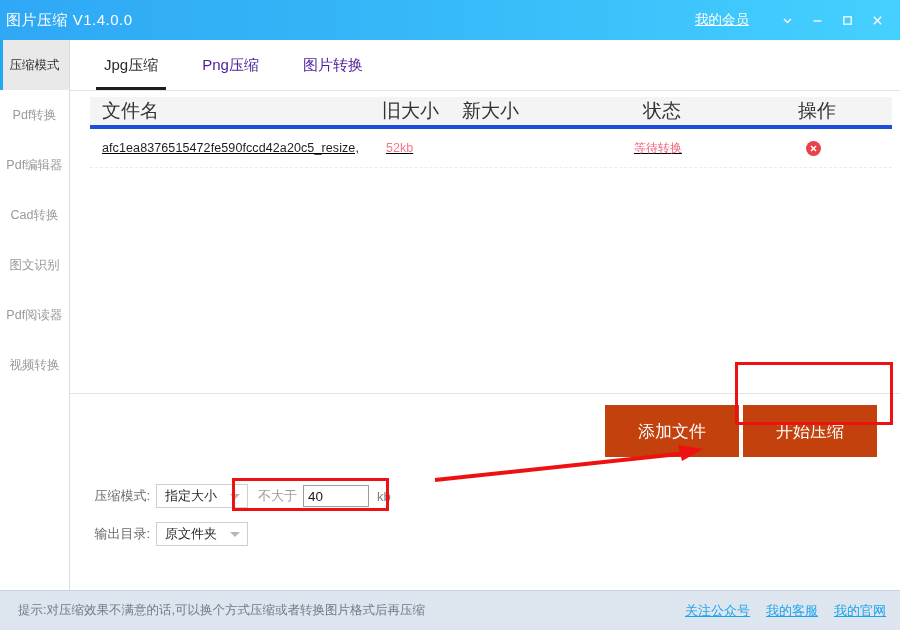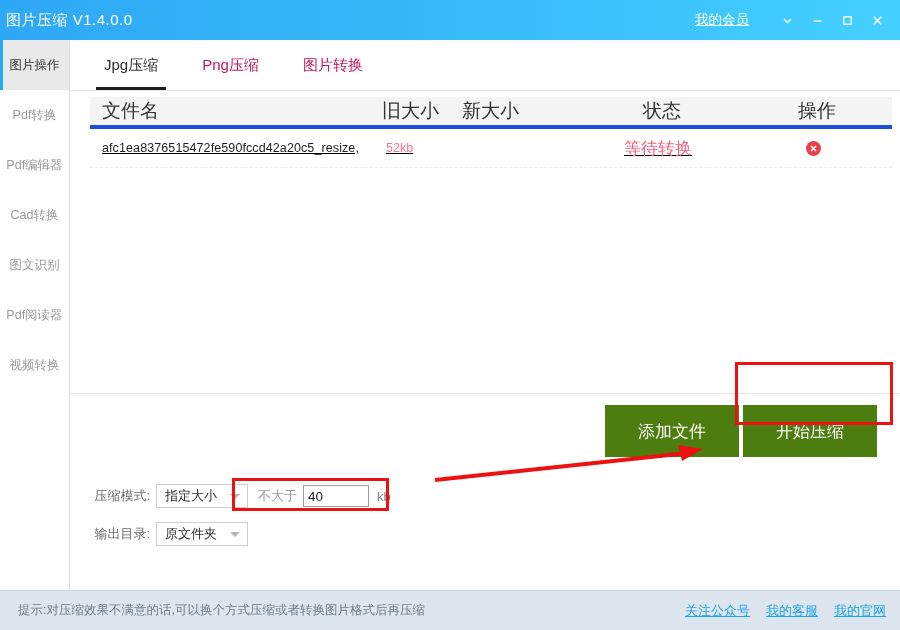--- a/index.html
+++ b/index.html
@@ -115,21 +115,21 @@
     align-items: flex-end;
     box-sizing: border-box;
   }
   .tab {
     position: relative;
     height: 50px;
     display: flex;
     align-items: center;
     padding: 0 22px;
     font-size: 15px;
-    color: #be185d;
+    color: #4c1d95;
     cursor: pointer;
     white-space: nowrap;
   }
   .tab:first-child { margin-left: 12px; }
   .tab.active { color: #2b2b2b; }
   .tab.active::after {
     content: "";
     position: absolute;
     left: 14px; right: 14px;
     bottom: 0;
@@ -164,21 +164,21 @@
   .c-old    { width: 78px;  text-align: left; }
   .c-new    { width: 110px; text-align: left; }
   .c-status { width: 180px; text-align: center; }
   .c-act    { width: 130px; text-align: center; }
 
   .tbl-head .c-old  { padding-left: 2px; }
   .tbl-head .c-new  { padding-left: 2px; }
 
   .fname { color: #1e1e1e; letter-spacing: 0.1px; }
   .fsize { color: #f4748f; margin-left: 6px; }
-  .status-wait { color: #ef5f7d; font-size: 17px; }
+  .status-wait { color: #ef5f7d; font-size: 12px; }
 
   .del-btn {
     display: inline-flex;
     align-items: center;
     justify-content: center;
     width: 15px; height: 15px;
     border-radius: 50%;
     background: #e8414b;
     cursor: pointer;
     vertical-align: middle;
@@ -197,21 +197,21 @@
   .btn-row {
     position: absolute;
     left: 0; top: 365px;
     width: 830px;
     height: 56px;
   }
   .big-btn {
     position: absolute;
     top: 0;
     width: 134px; height: 52px;
-    background: #4d7c0f;
+    background: #c2410c;
     color: #ffffff;
     font-size: 17px;
     display: flex;
     align-items: center;
     justify-content: center;
     cursor: pointer;
     border: none;
     font-family: inherit;
     white-space: nowrap;
   }
@@ -398,21 +398,21 @@
         <svg width="13" height="13" viewBox="0 0 13 13">
             <line x1="2.8" y1="2.8" x2="10.2" y2="10.2" stroke="#ffffff" stroke-width="1.3"></line>
             <line x1="10.2" y1="2.8" x2="2.8" y2="10.2" stroke="#ffffff" stroke-width="1.3"></line>
           </svg>
       </span>
     </div>
   </div>
 
   <div class="sidebar">
     <div class="side-item active">
-      <span>图片操作</span>
+      <span>压缩模式</span>
     </div>
     <div class="side-item">
       <span>Pdf转换</span>
     </div>
     <div class="side-item">
       <span>Pdf编辑器</span>
     </div>
     <div class="side-item">
       <span>Cad转换</span>
     </div>

